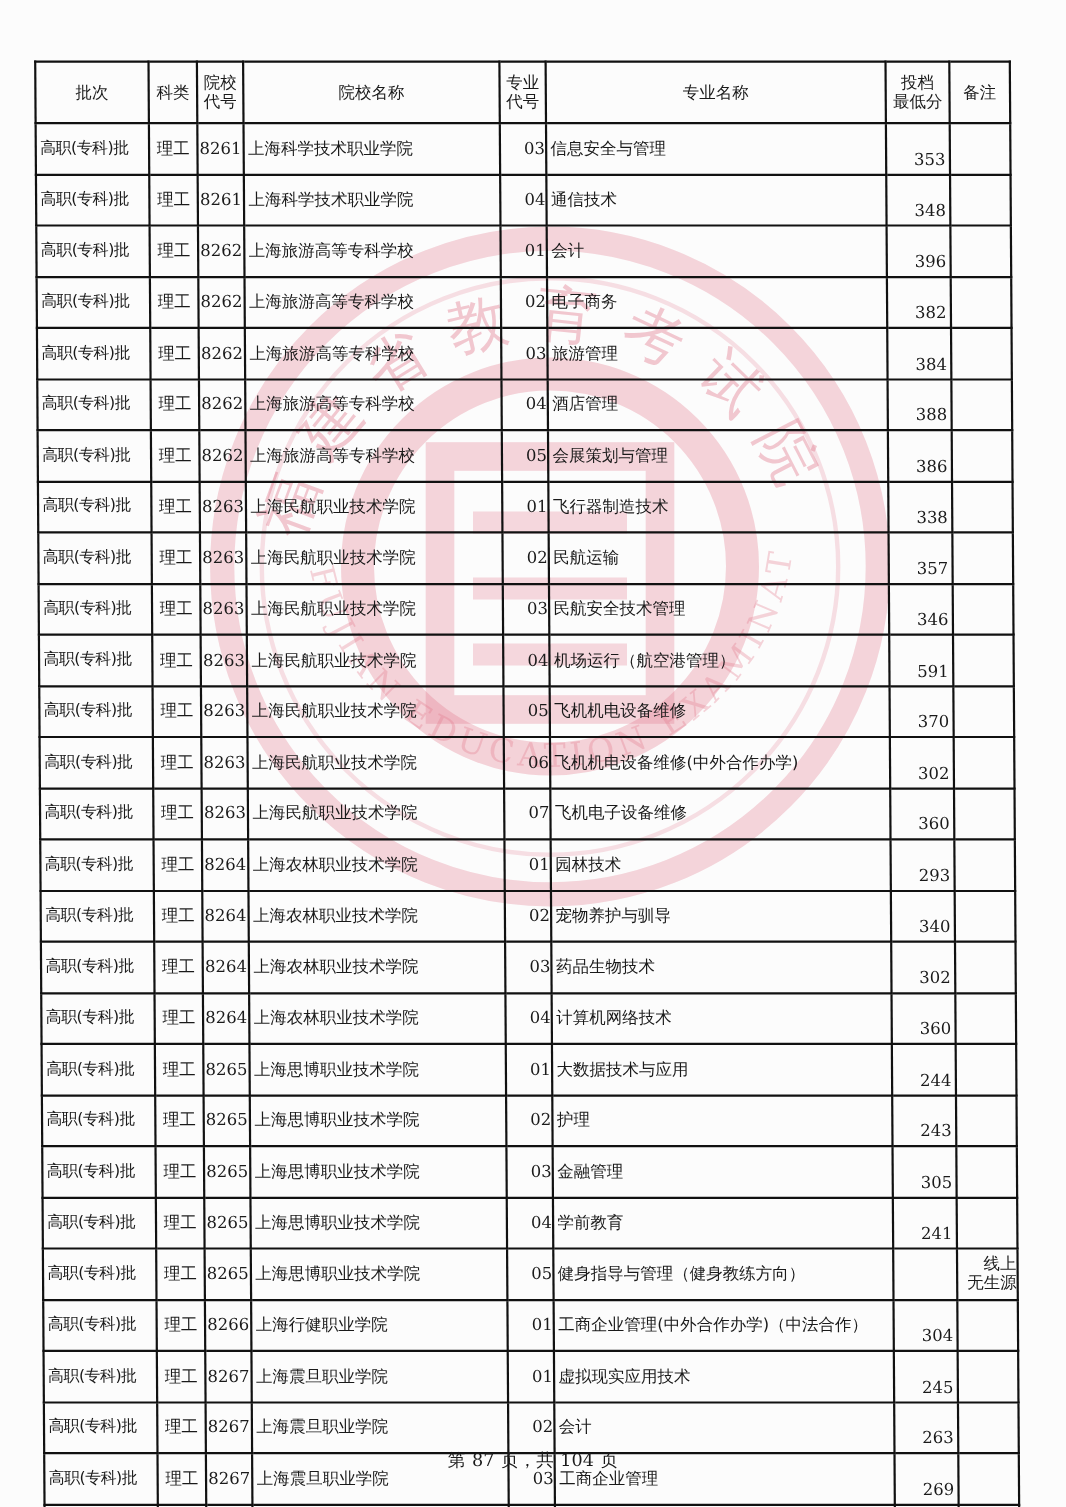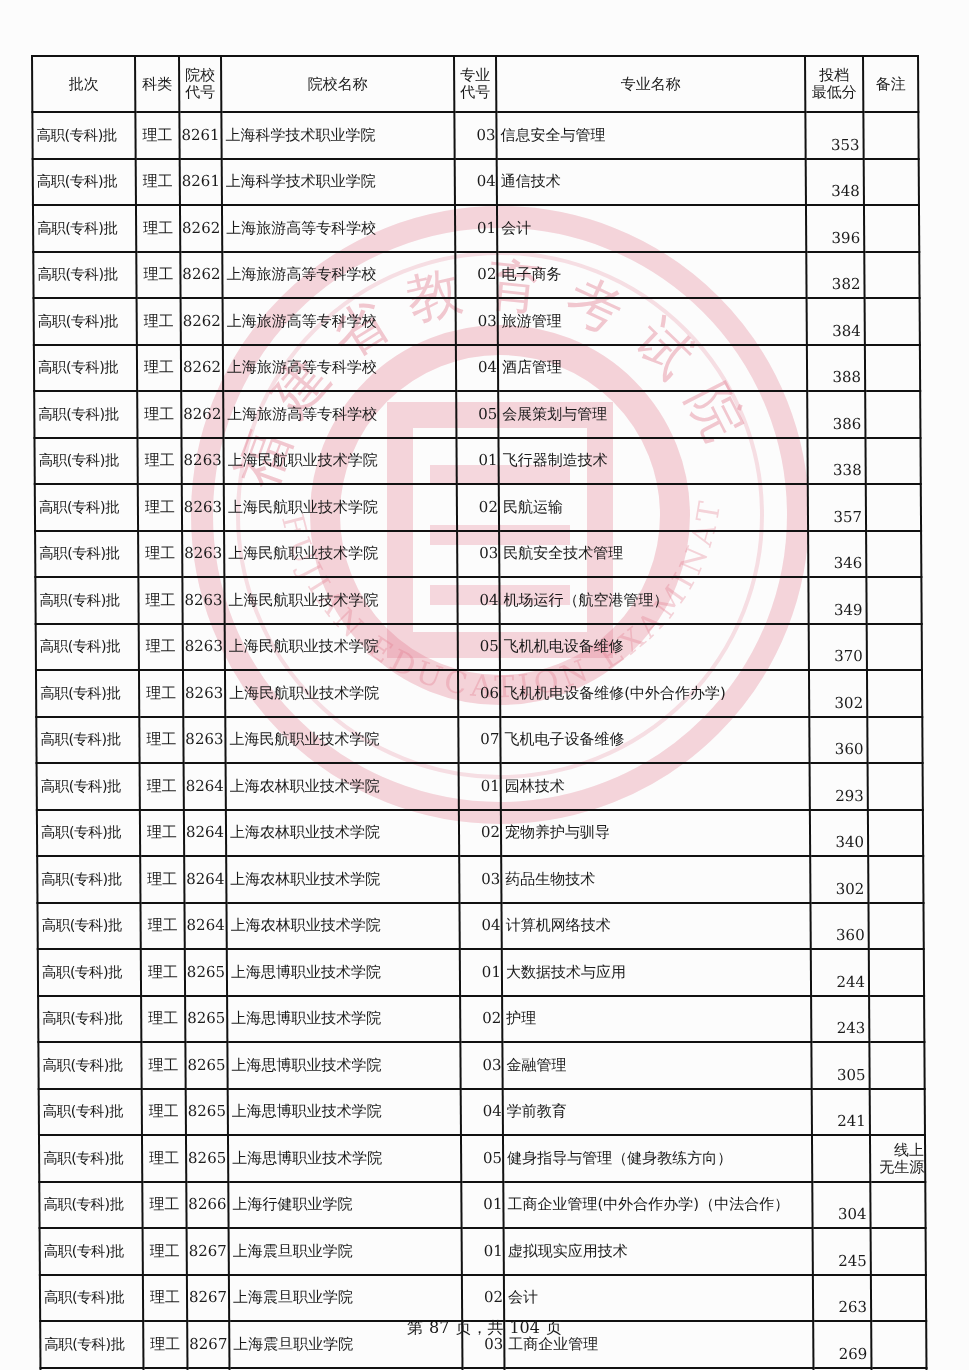--- a/index.html
+++ b/index.html
@@ -238,21 +238,21 @@
           <td class="c-score">346</td>
           <td class="c-note" style="white-space: pre-line;"></td>
         </tr>
         <tr>
           <td class="c-batch">高职(专科)批</td>
           <td class="c-cat">理工</td>
           <td class="c-code">8263</td>
           <td class="c-school">上海民航职业技术学院</td>
           <td class="c-mcode">04</td>
           <td class="c-major">机场运行（航空港管理）</td>
-          <td class="c-score">349</td>
+          <td class="c-score">591</td>
           <td class="c-note" style="white-space: pre-line;"></td>
         </tr>
         <tr>
           <td class="c-batch">高职(专科)批</td>
           <td class="c-cat">理工</td>
           <td class="c-code">8263</td>
           <td class="c-school">上海民航职业技术学院</td>
           <td class="c-mcode">05</td>
           <td class="c-major">飞机机电设备维修</td>
           <td class="c-score">370</td>

